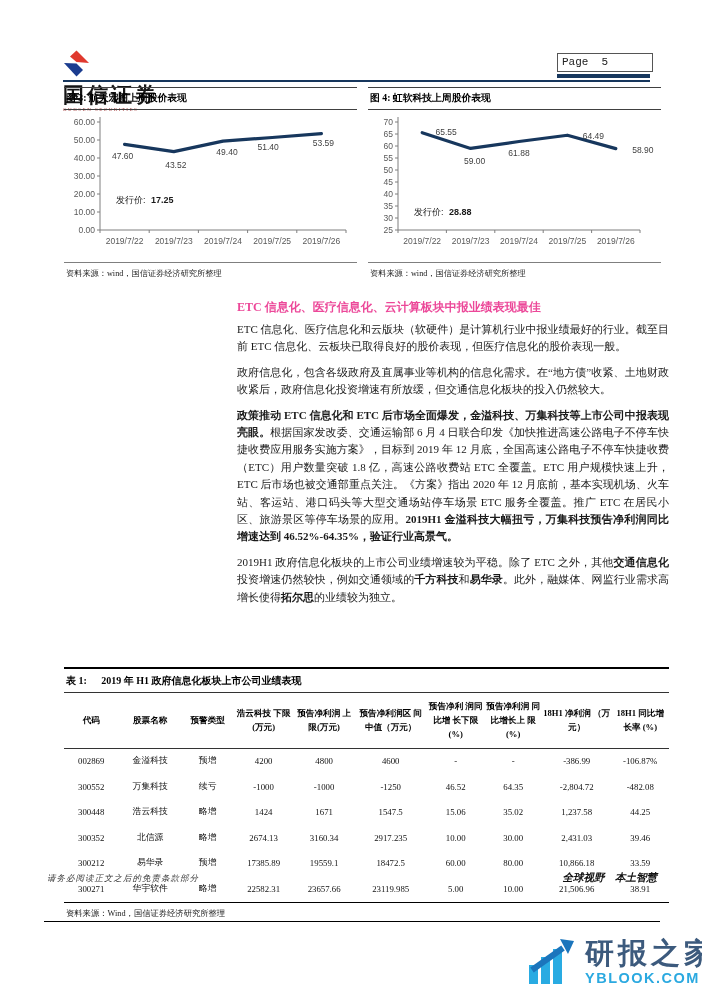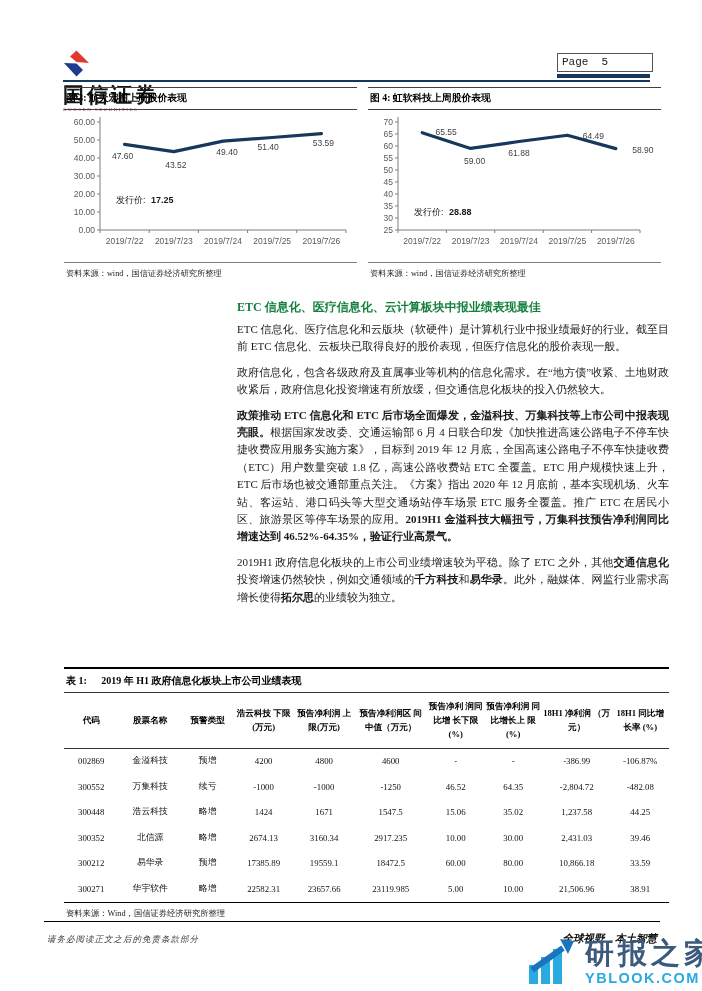--- a/index.html
+++ b/index.html
@@ -20,40 +20,40 @@
   
   .fig{position:absolute;top:87px;width:293px;}
   .fig-left{left:64px;} .fig-right{left:368px;}
   .fig-caption{border-top:1.5px solid #404040;border-bottom:1.5px solid #404040;
                font-weight:bold;font-size:9.8px;padding:4px 0 4px 2px;color:#000;}
   svg.chart{display:block;margin-top:2px;font-family:"Liberation Sans",sans-serif;}
   .fig-src{border-top:1px solid #7f7f7f;font-size:8.2px;padding:5px 0 0 2px;color:#222;}
 
   
   .body-text{position:absolute;left:237px;top:297px;width:432px;height:368px;overflow:hidden;}
-  .body-heading{font-size:12px;font-weight:bold;color:#15803d;margin:11px 0 5px 0;}
+  .body-heading{font-size:12px;font-weight:bold;color:#ec4899;margin:11px 0 5px 0;}
   .body-heading:first-child{margin-top:2px;}
   .body-para{font-size:11px;line-height:17.4px;text-align:justify;margin:4px 0 8px 0;color:#1a1a1a;}
   .b{font-weight:bold;}
 
   
   .table-block{position:absolute;left:64px;top:667px;width:605px;}
   .tbl-title{border-top:2.4px solid #000;border-bottom:1px solid #333;padding:5px 0 4px 2px;
              font-weight:bold;font-size:10px;color:#000;}
   .tbl-title .t-label{margin-right:12px;}
   table.earnings{width:100%;border-collapse:collapse;table-layout:fixed;}
   table.earnings th{font-weight:bold;font-size:8.6px;padding:6px 1px;vertical-align:middle;
                     line-height:1.65;border-bottom:1px solid #333;color:#000;}
   table.earnings td{font-size:8.8px;text-align:center;height:25.5px;padding:0 1px;color:#111;}
   table.earnings tbody tr:last-child td{border-bottom:1.8px solid #000;}
   .tbl-src{font-size:8.3px;padding:5px 0 0 2px;color:#222;}
 
   
   .footer-line{position:absolute;left:44px;top:921px;width:616px;height:1.3px;background:#000;}
-  .footer-row{position:absolute;left:47px;top:932px;width:610px;display:flex;
+  .footer-row{position:absolute;left:47px;top:871px;width:610px;display:flex;
               justify-content:space-between;align-items:baseline;}
   .disclaimer{font-style:italic;font-size:8.5px;color:#3a3a3a;letter-spacing:1px;}
   .slogan{font-style:italic;font-weight:bold;font-size:10.5px;color:#111;}
   .watermark{position:absolute;left:15px;top:938px;width:702px;display:flex;justify-content:flex-end;
              align-items:center;gap:10px;}
   .wm-text{display:flex;flex-direction:column;line-height:1;}
   .wm-name{font-family:"Liberation Sans",sans-serif;font-weight:bold;font-size:29px;
            color:#3C5A7D;letter-spacing:4px;}
   .wm-domain{font-family:"Liberation Sans",sans-serif;font-size:14.5px;color:#2BA9E0;
              letter-spacing:1.5px;margin-top:3px;font-weight:bold;}

